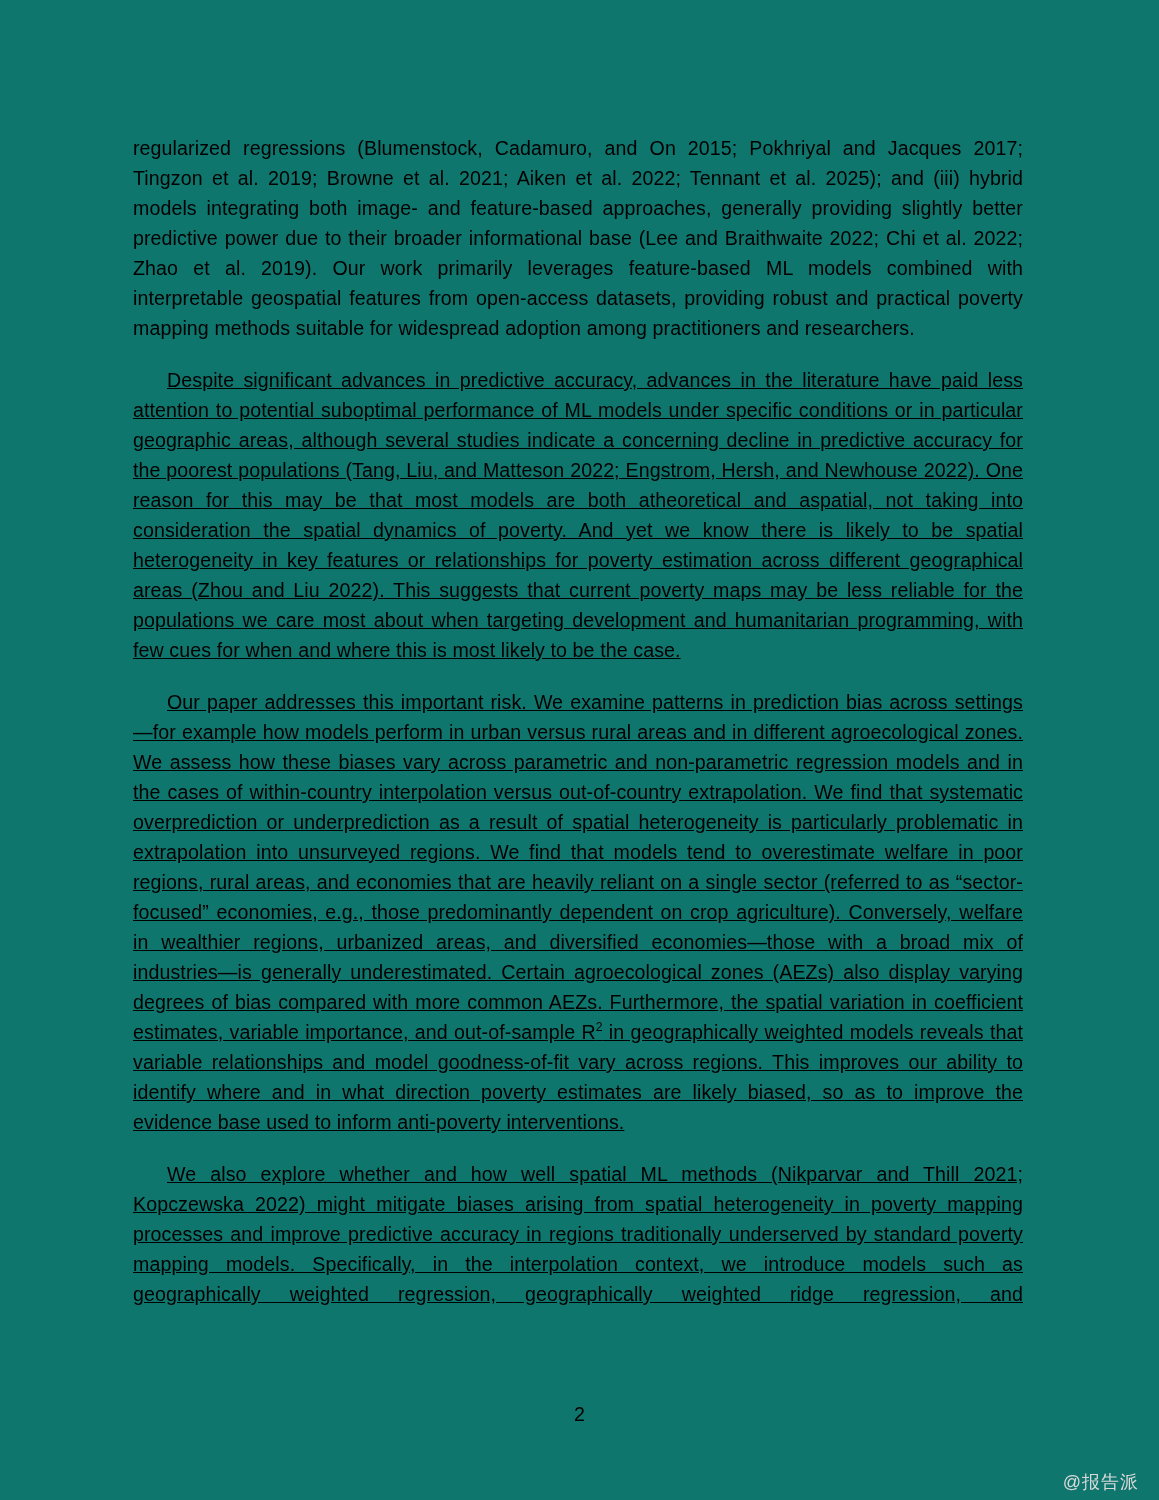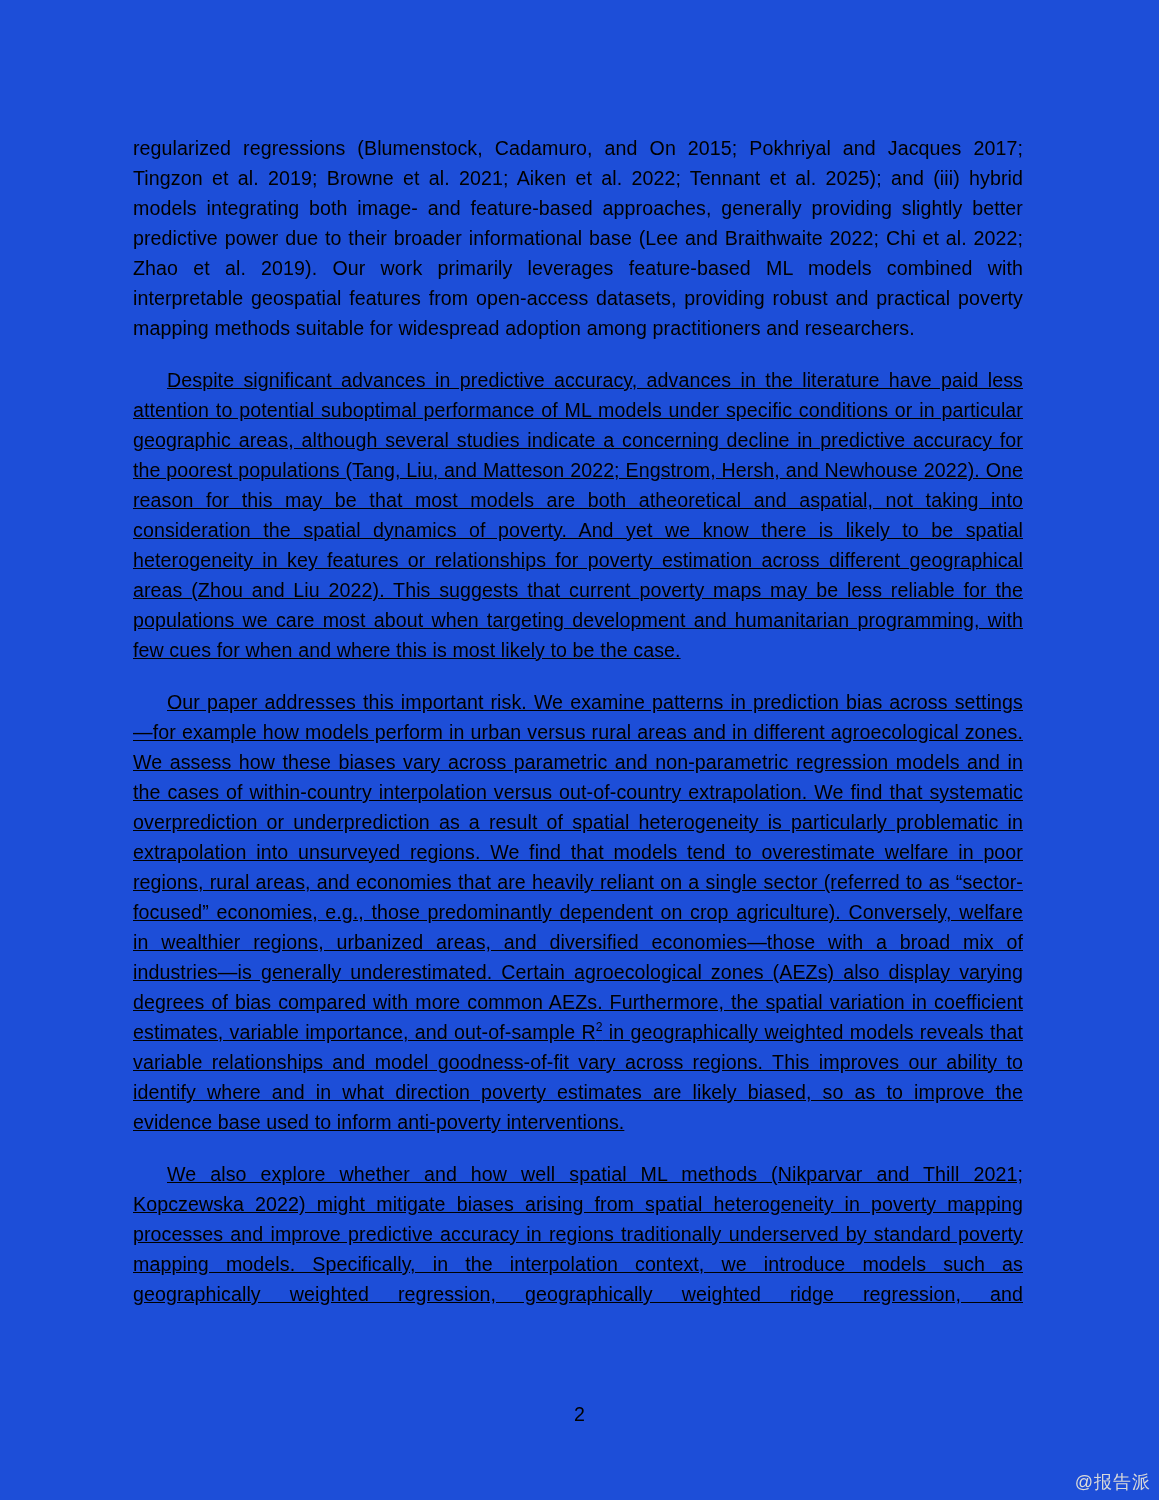--- a/index.html
+++ b/index.html
@@ -11,21 +11,21 @@
     position: relative;
     width: 1159px;
     height: 1500px;
     overflow: hidden;
     font-family: "Liberation Sans", sans-serif;
     color: #000000;
   }
   .page {
     position: absolute;
     inset: 0;
-    background: #1d4ed8;
+    background: #0f766e;
     padding-left: 40px;
   }
   .content {
     position: absolute;
     left: 133px;
     top: 133px;
     width: 890px;
     font-size: 19.6px;
     line-height: 30px;
     text-align: justify;
@@ -51,21 +51,21 @@
     top: 1402px;
     left: 0;
     width: 100%;
     text-align: center;
     font-size: 19.6px;
     line-height: 24px;
   }
   .watermark {
     position: absolute;
     top: 1471px;
-    right: 8px;
+    right: 20px;
     font-size: 18px;
     line-height: 22px;
     color: #d9d9d9;
     letter-spacing: 1px;
   }
 </style>
 </head>
 <body>
 
 <div class="page">

